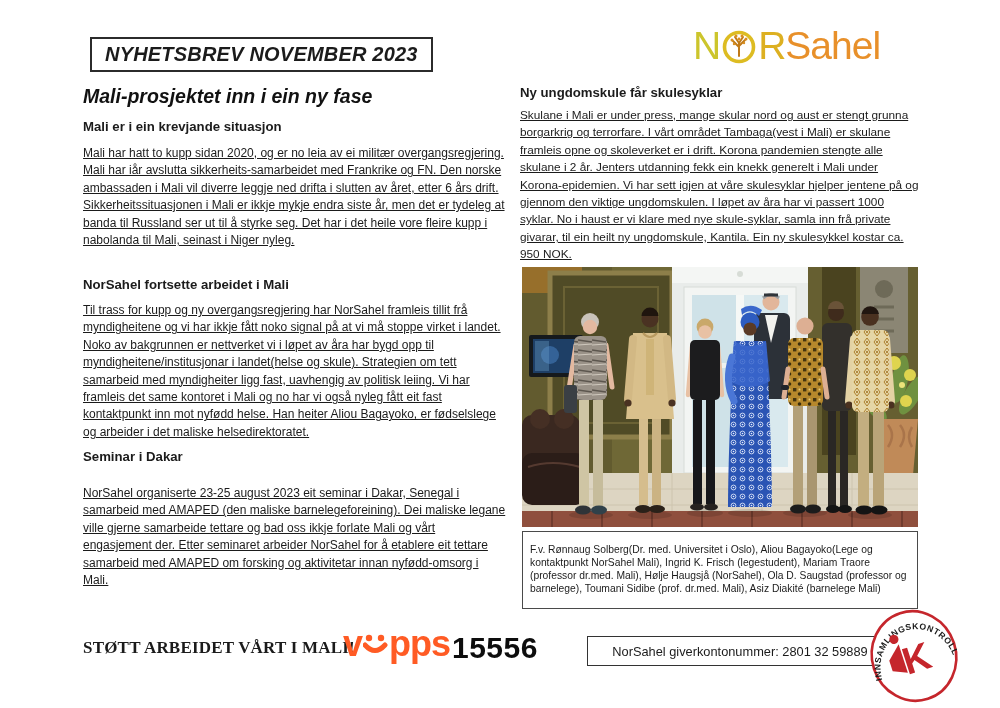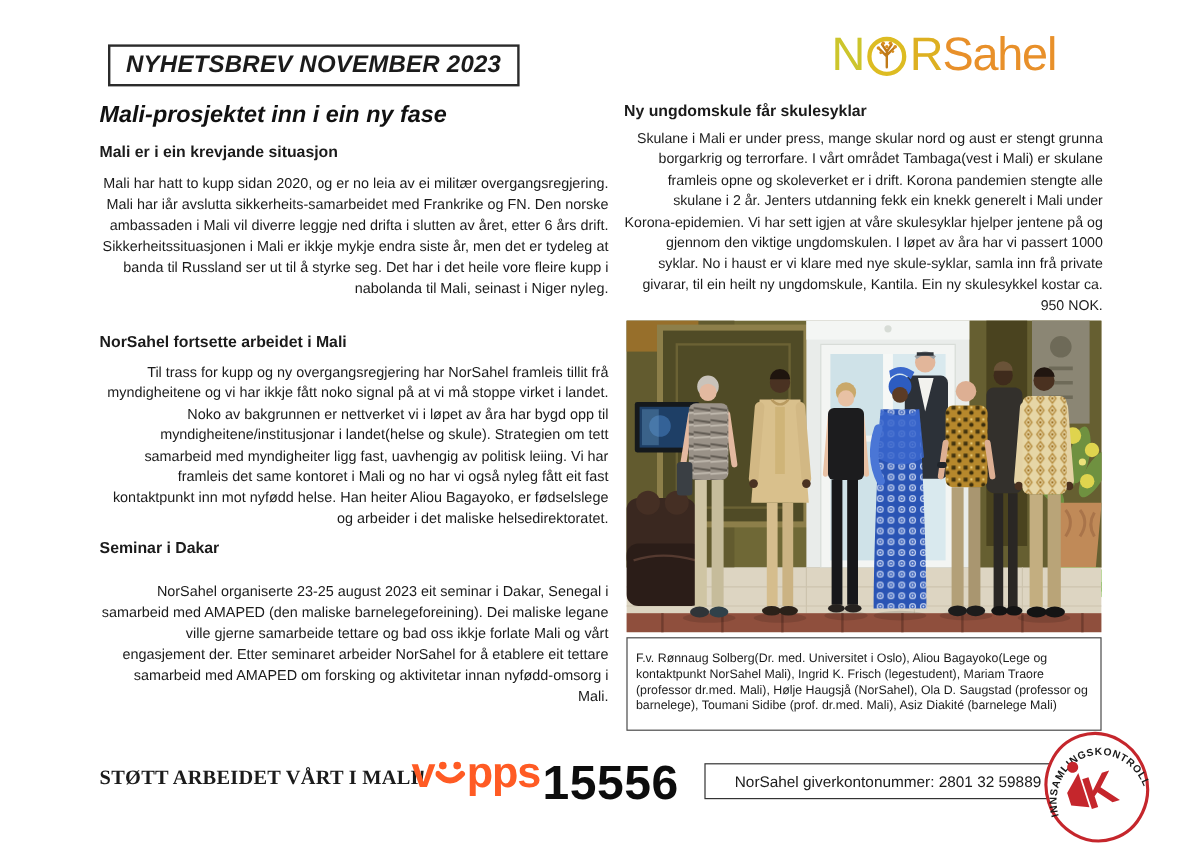--- a/index.html
+++ b/index.html
@@ -12,35 +12,35 @@
   
   .logo{position:absolute;left:693px;top:26px;display:flex;align-items:center;font-size:39px;
         letter-spacing:-1px;line-height:1;}
   .logo .l-n{color:#ccc52c;}
   .logo .l-r{color:#ddb021;}
   .logo .l-sahel{color:#e8902a;}
   .logo svg{margin:0 1px;display:block;}
   
   .headline{position:absolute;left:83px;top:85px;font-size:19.5px;font-style:italic;font-weight:600;color:#111;}
   .h-sec{position:absolute;font-size:13.2px;font-weight:bold;text-align:right;}
-  .p-body{position:absolute;font-size:12px;line-height:17.4px;width:424px;text-align:right;}
+  .p-body{position:absolute;font-size:12px;line-height:17.4px;width:424px;text-align:left;text-decoration:underline;}
   .h1pos{left:83px;top:119px;} .b1pos{left:83px;top:145px;}
   .h2pos{left:83px;top:277px;} .b2pos{left:83px;top:302px;}
   .h3pos{left:83px;top:449px;} .b3pos{left:83px;top:485px;}
   .hrpos{left:520px;top:85px;} .brpos{left:520px;top:107px;width:399px;font-size:11.8px;}
   
   .photo{position:absolute;left:522px;top:267px;width:396px;height:260px;}
   .caption-box{position:absolute;left:522px;top:531px;width:396px;box-sizing:border-box;
         border:1px solid #4a4a4a;padding:12px 7px;font-size:10.3px;line-height:12.9px;background:#fff;}
   
   .support{position:absolute;left:83px;top:638px;font-size:17px;font-weight:bold;letter-spacing:.2px;font-family:Liberation Serif, serif;}
   .vipps{position:absolute;left:343px;top:626px;display:flex;align-items:flex-end;}
   .vipps .vw{color:#ff5b24;font-weight:bold;font-size:36px;line-height:1;letter-spacing:-1px;}
   .vipps svg{margin:0 1px 4px 1px;}
-  .vipps-number{position:absolute;left:452px;top:631px;font-size:40px;font-weight:bold;color:#0d0d0d;letter-spacing:.5px;}
+  .vipps-number{position:absolute;left:452px;top:631px;font-size:30px;font-weight:bold;color:#0d0d0d;letter-spacing:.5px;}
   .account-box{position:absolute;left:587px;top:636px;width:306px;height:30px;border:1.5px solid #333;
         box-sizing:border-box;display:flex;align-items:center;justify-content:center;font-size:12.8px;}
   .seal{position:absolute;left:864px;top:606px;width:100px;height:100px;}
 </style>
 </head>
 <body>
 
 <div class="page">
 
   <div class="masthead-box">

